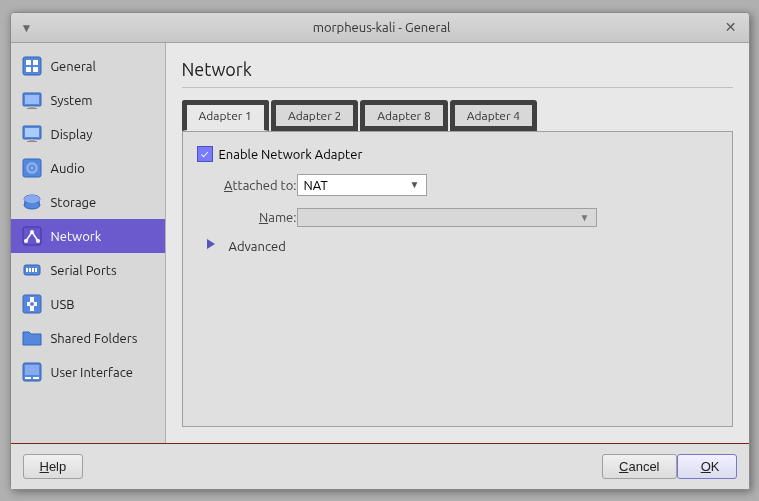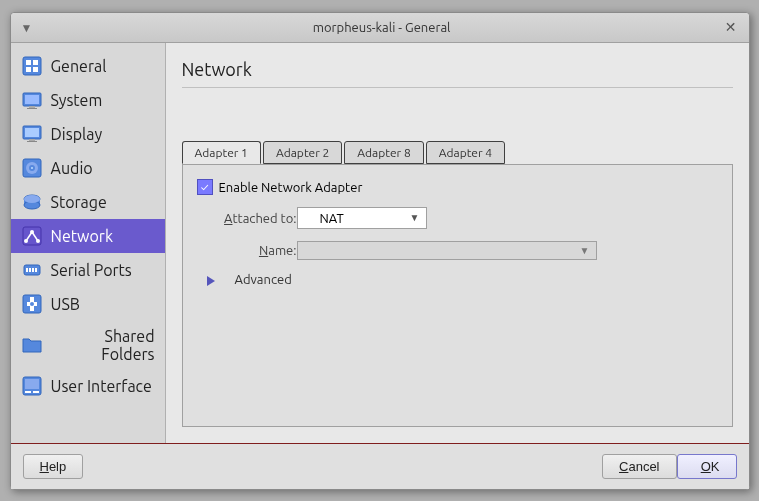--- a/index.html
+++ b/index.html
@@ -81,22 +81,21 @@
     .sidebar-icon {
       width: 22px;
       height: 22px;
       display: flex;
       align-items: center;
       justify-content: center;
       font-size: 16px;
       flex-shrink: 0;
     }
     .sidebar-label {
-      font-size: 16px;
-      text-align: right;
+      font-size: 13px;
     }
     .main-panel {
       flex: 1;
       background: #e8e8e8;
       padding: 16px;
       display: flex;
       flex-direction: column;
     }
     .panel-title {
       font-size: 18px;
@@ -106,27 +105,26 @@
       padding-bottom: 8px;
       margin-bottom: 12px;
     }
     .tabs-row {
       display: flex;
       gap: 2px;
       margin-bottom: 0;
     }
     .tab {
       padding: 4px 12px;
-      border: 1px solid #404040;
+      border: 5px solid #404040;
       background: #d8d8d8;
       cursor: pointer;
       font-size: 12px;
       border-radius: 3px 3px 0 0;
       color: #333;
-      margin-top: 41px;
     }
     .tab.active {
       background: #e8e8e8;
       border-bottom: 1px solid #e8e8e8;
       z-index: 1;
     }
     .tab-content {
       border: 1px solid #a0a0a0;
       background: #e0e0e0;
       flex: 1;
@@ -169,21 +167,20 @@
       border: 1px solid #a0a0a0;
       background: white;
       padding: 3px 6px;
       width: 130px;
       cursor: pointer;
       font-size: 13px;
       position: relative;
     }
     .dropdown-text {
       flex: 1;
-      margin-left: 16px;
     }
     .dropdown-arrow {
       font-size: 10px;
       color: #555;
     }
     .dropdown-disabled {
       background: #d8d8d8;
       width: 300px;
       border: 1px solid #a0a0a0;
       padding: 3px 6px;
@@ -191,22 +188,22 @@
       align-items: center;
       cursor: default;
     }
     .dropdown-disabled-arrow {
       margin-left: auto;
       font-size: 10px;
       color: #777;
     }
     .advanced-row {
       display: flex;
-      align-items: flex-end;
-      gap: 20px;
+      align-items: flex-start;
+      gap: 14px;
       cursor: pointer;
       padding-left: 10px;
     }
     .triangle-right {
       width: 0;
       height: 0;
       border-top: 5px solid transparent;
       border-bottom: 5px solid transparent;
       border-left: 8px solid #5555bb;
     }

